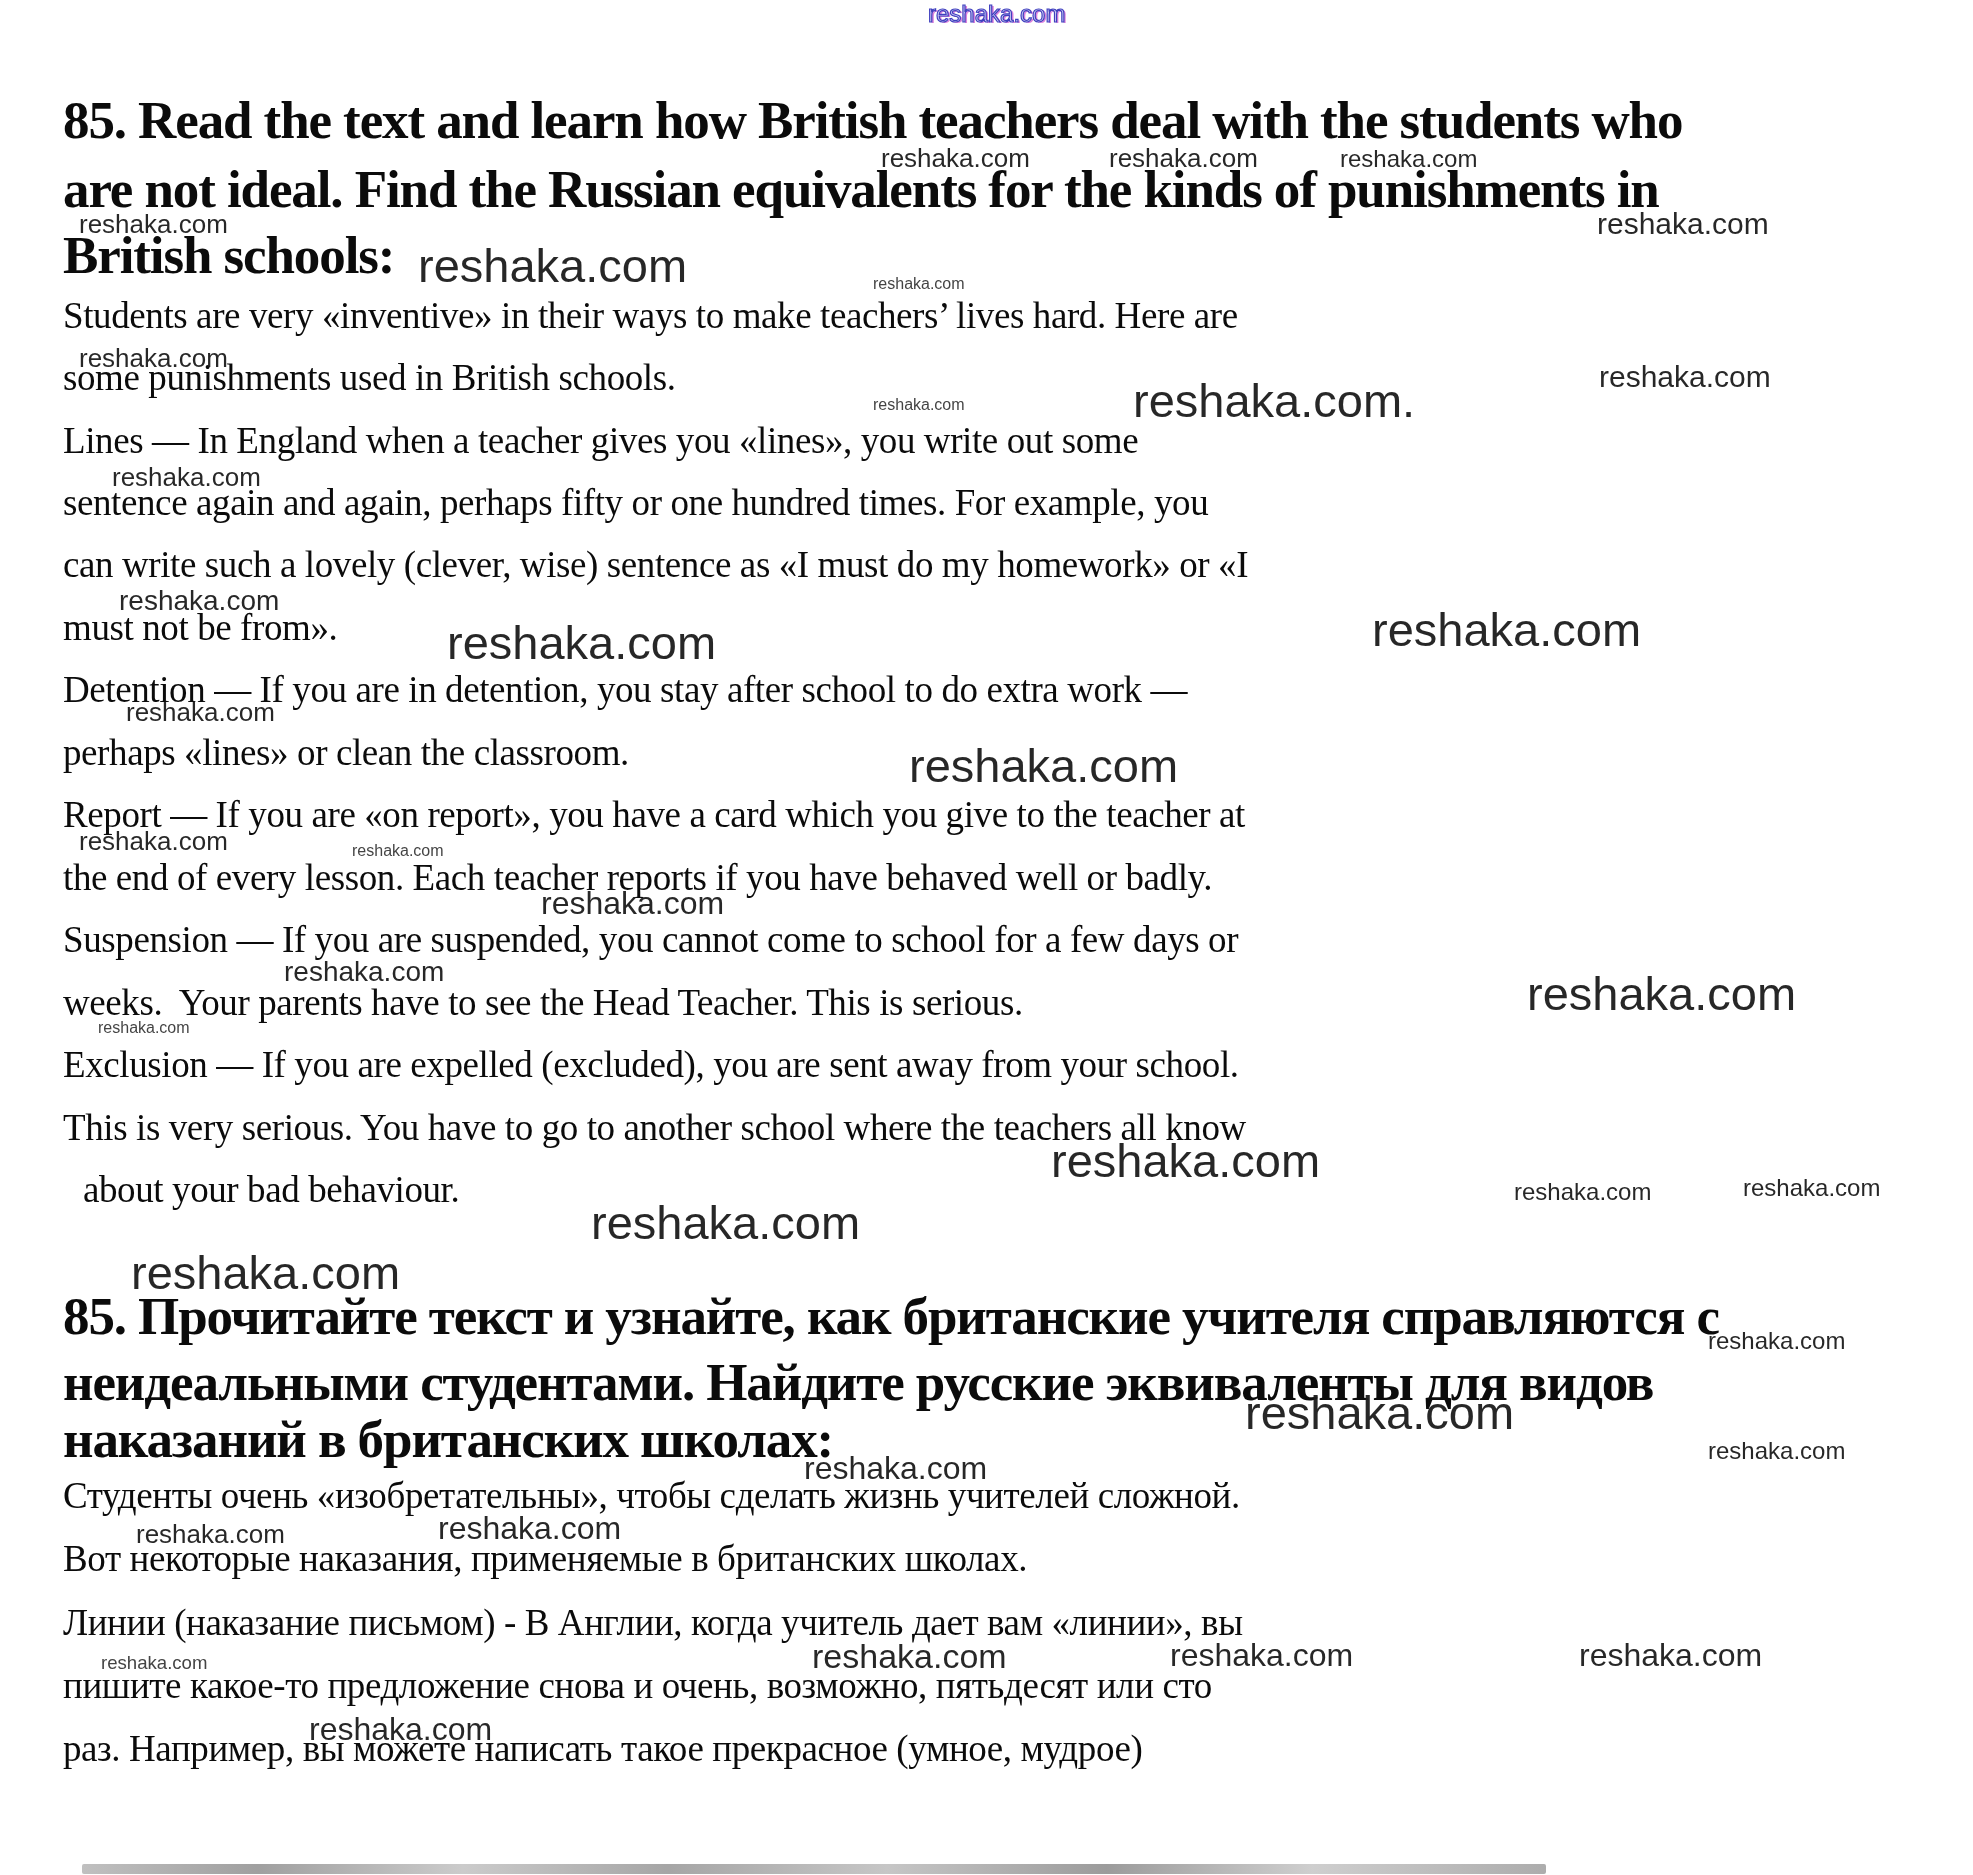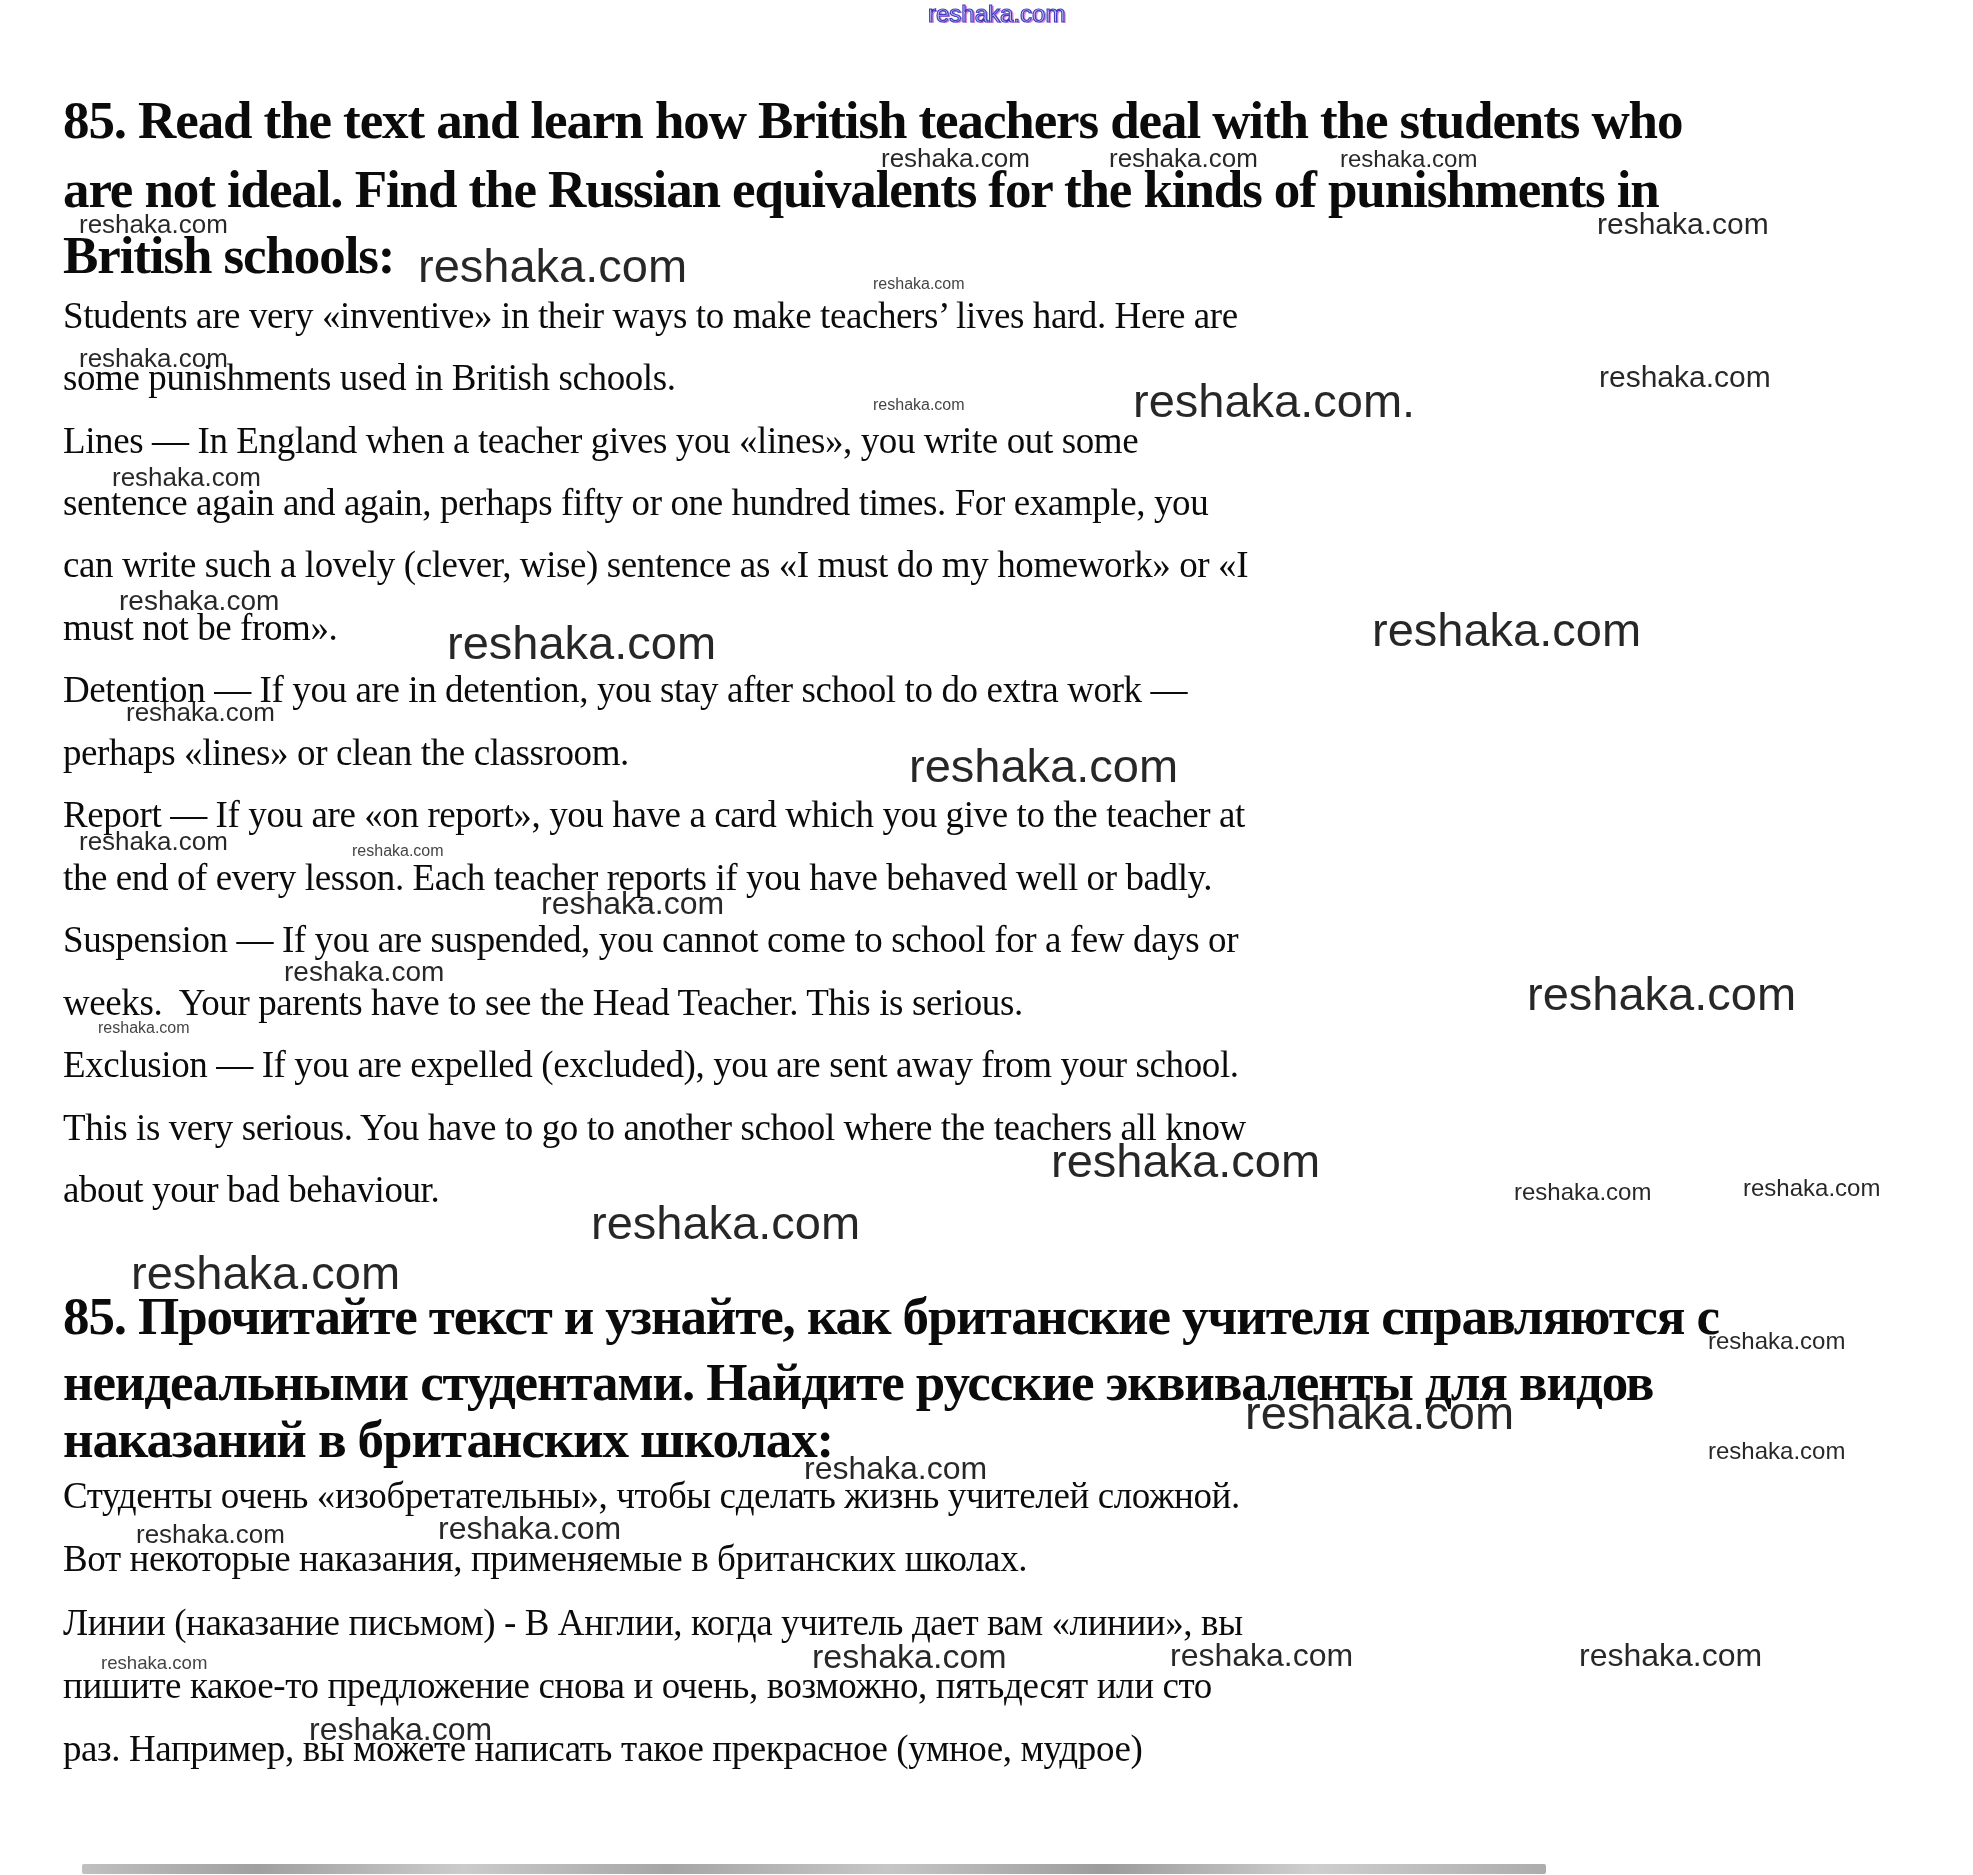--- a/index.html
+++ b/index.html
@@ -77,21 +77,21 @@
       <div class="line b" style="top: 543px;">can write such a lovely (clever, wise) sentence as «I must do my homework» or «I</div>
       <div class="line b" style="top: 606px;">must not be from».</div>
       <div class="line b" style="top: 668px; text-align: right;">Detention — If you are in detention, you stay after school to do extra work —</div>
       <div class="line b" style="top: 731px;">perhaps «lines» or clean the classroom.</div>
       <div class="line b" style="top: 793px;">Report — If you are «on report», you have a card which you give to the teacher at</div>
       <div class="line b" style="top: 856px;">the end of every lesson. Each teacher reports if you have behaved well or badly.</div>
       <div class="line b" style="top: 918px;">Suspension — If you are suspended, you cannot come to school for a few days or</div>
       <div class="line b" style="top: 981px;">weeks.  Your parents have to see the Head Teacher. This is serious.</div>
       <div class="line b" style="top: 1043px;">Exclusion — If you are expelled (excluded), you are sent away from your school.</div>
       <div class="line b" style="top: 1106px;">This is very serious. You have to go to another school where the teachers all know</div>
-      <div class="line b" style="top: 1168px;">about your bad behaviour.</div>
+      <div class="line b" style="top: 1168px; margin-left: 20px;">about your bad behaviour.</div>
     </section>
   <section id="rus-section">
       <div class="line h" style="top: 1286px;">85. Прочитайте текст и узнайте, как британские учителя справляются с</div>
       <div class="line h" style="top: 1352px;">неидеальными студентами. Найдите русские эквиваленты для видов</div>
       <div class="line h" style="top: 1409px;">наказаний в британских школах:</div>
       <div class="line b" style="top: 1474px;">Студенты очень «изобретательны», чтобы сделать жизнь учителей сложной.</div>
       <div class="line b" style="top: 1537px;">Вот некоторые наказания, применяемые в британских школах.</div>
       <div class="line b" style="top: 1601px;">Линии (наказание письмом) - В Англии, когда учитель дает вам «линии», вы</div>
       <div class="line b" style="top: 1664px;">пишите какое-то предложение снова и очень, возможно, пятьдесят или сто</div>
       <div class="line b" style="top: 1727px;">раз. Например, вы можете написать такое прекрасное (умное, мудрое)</div>

